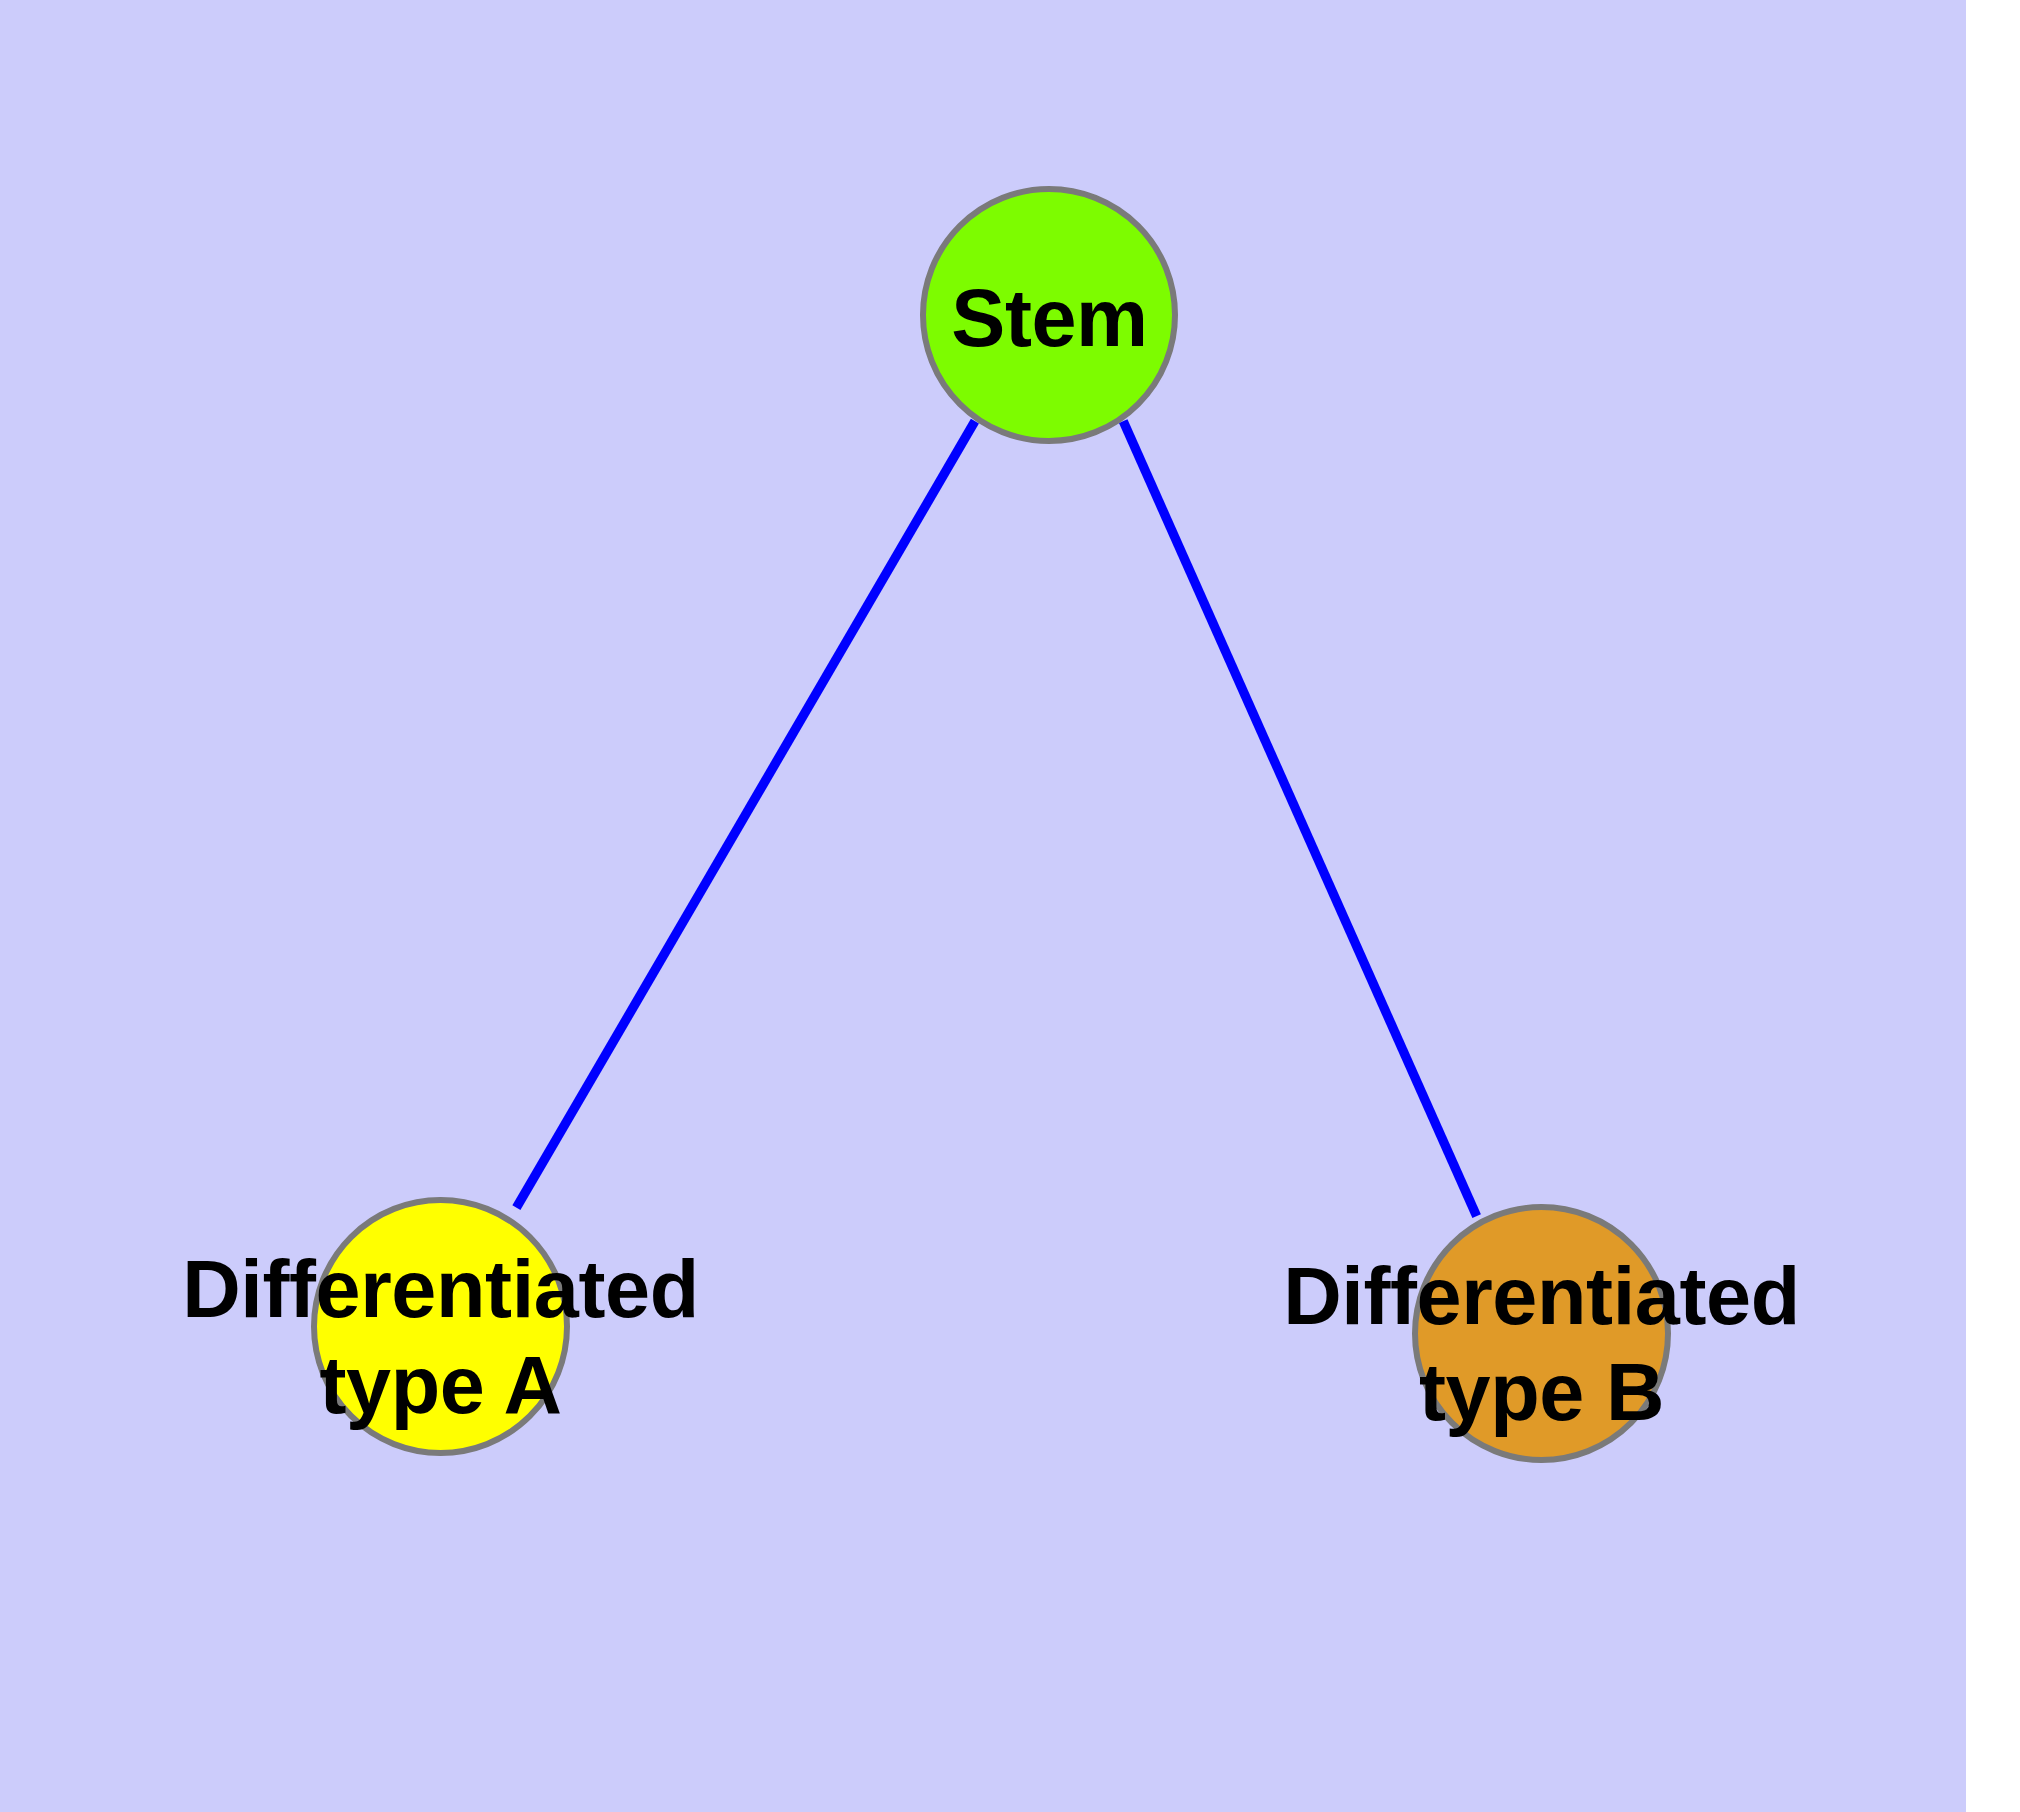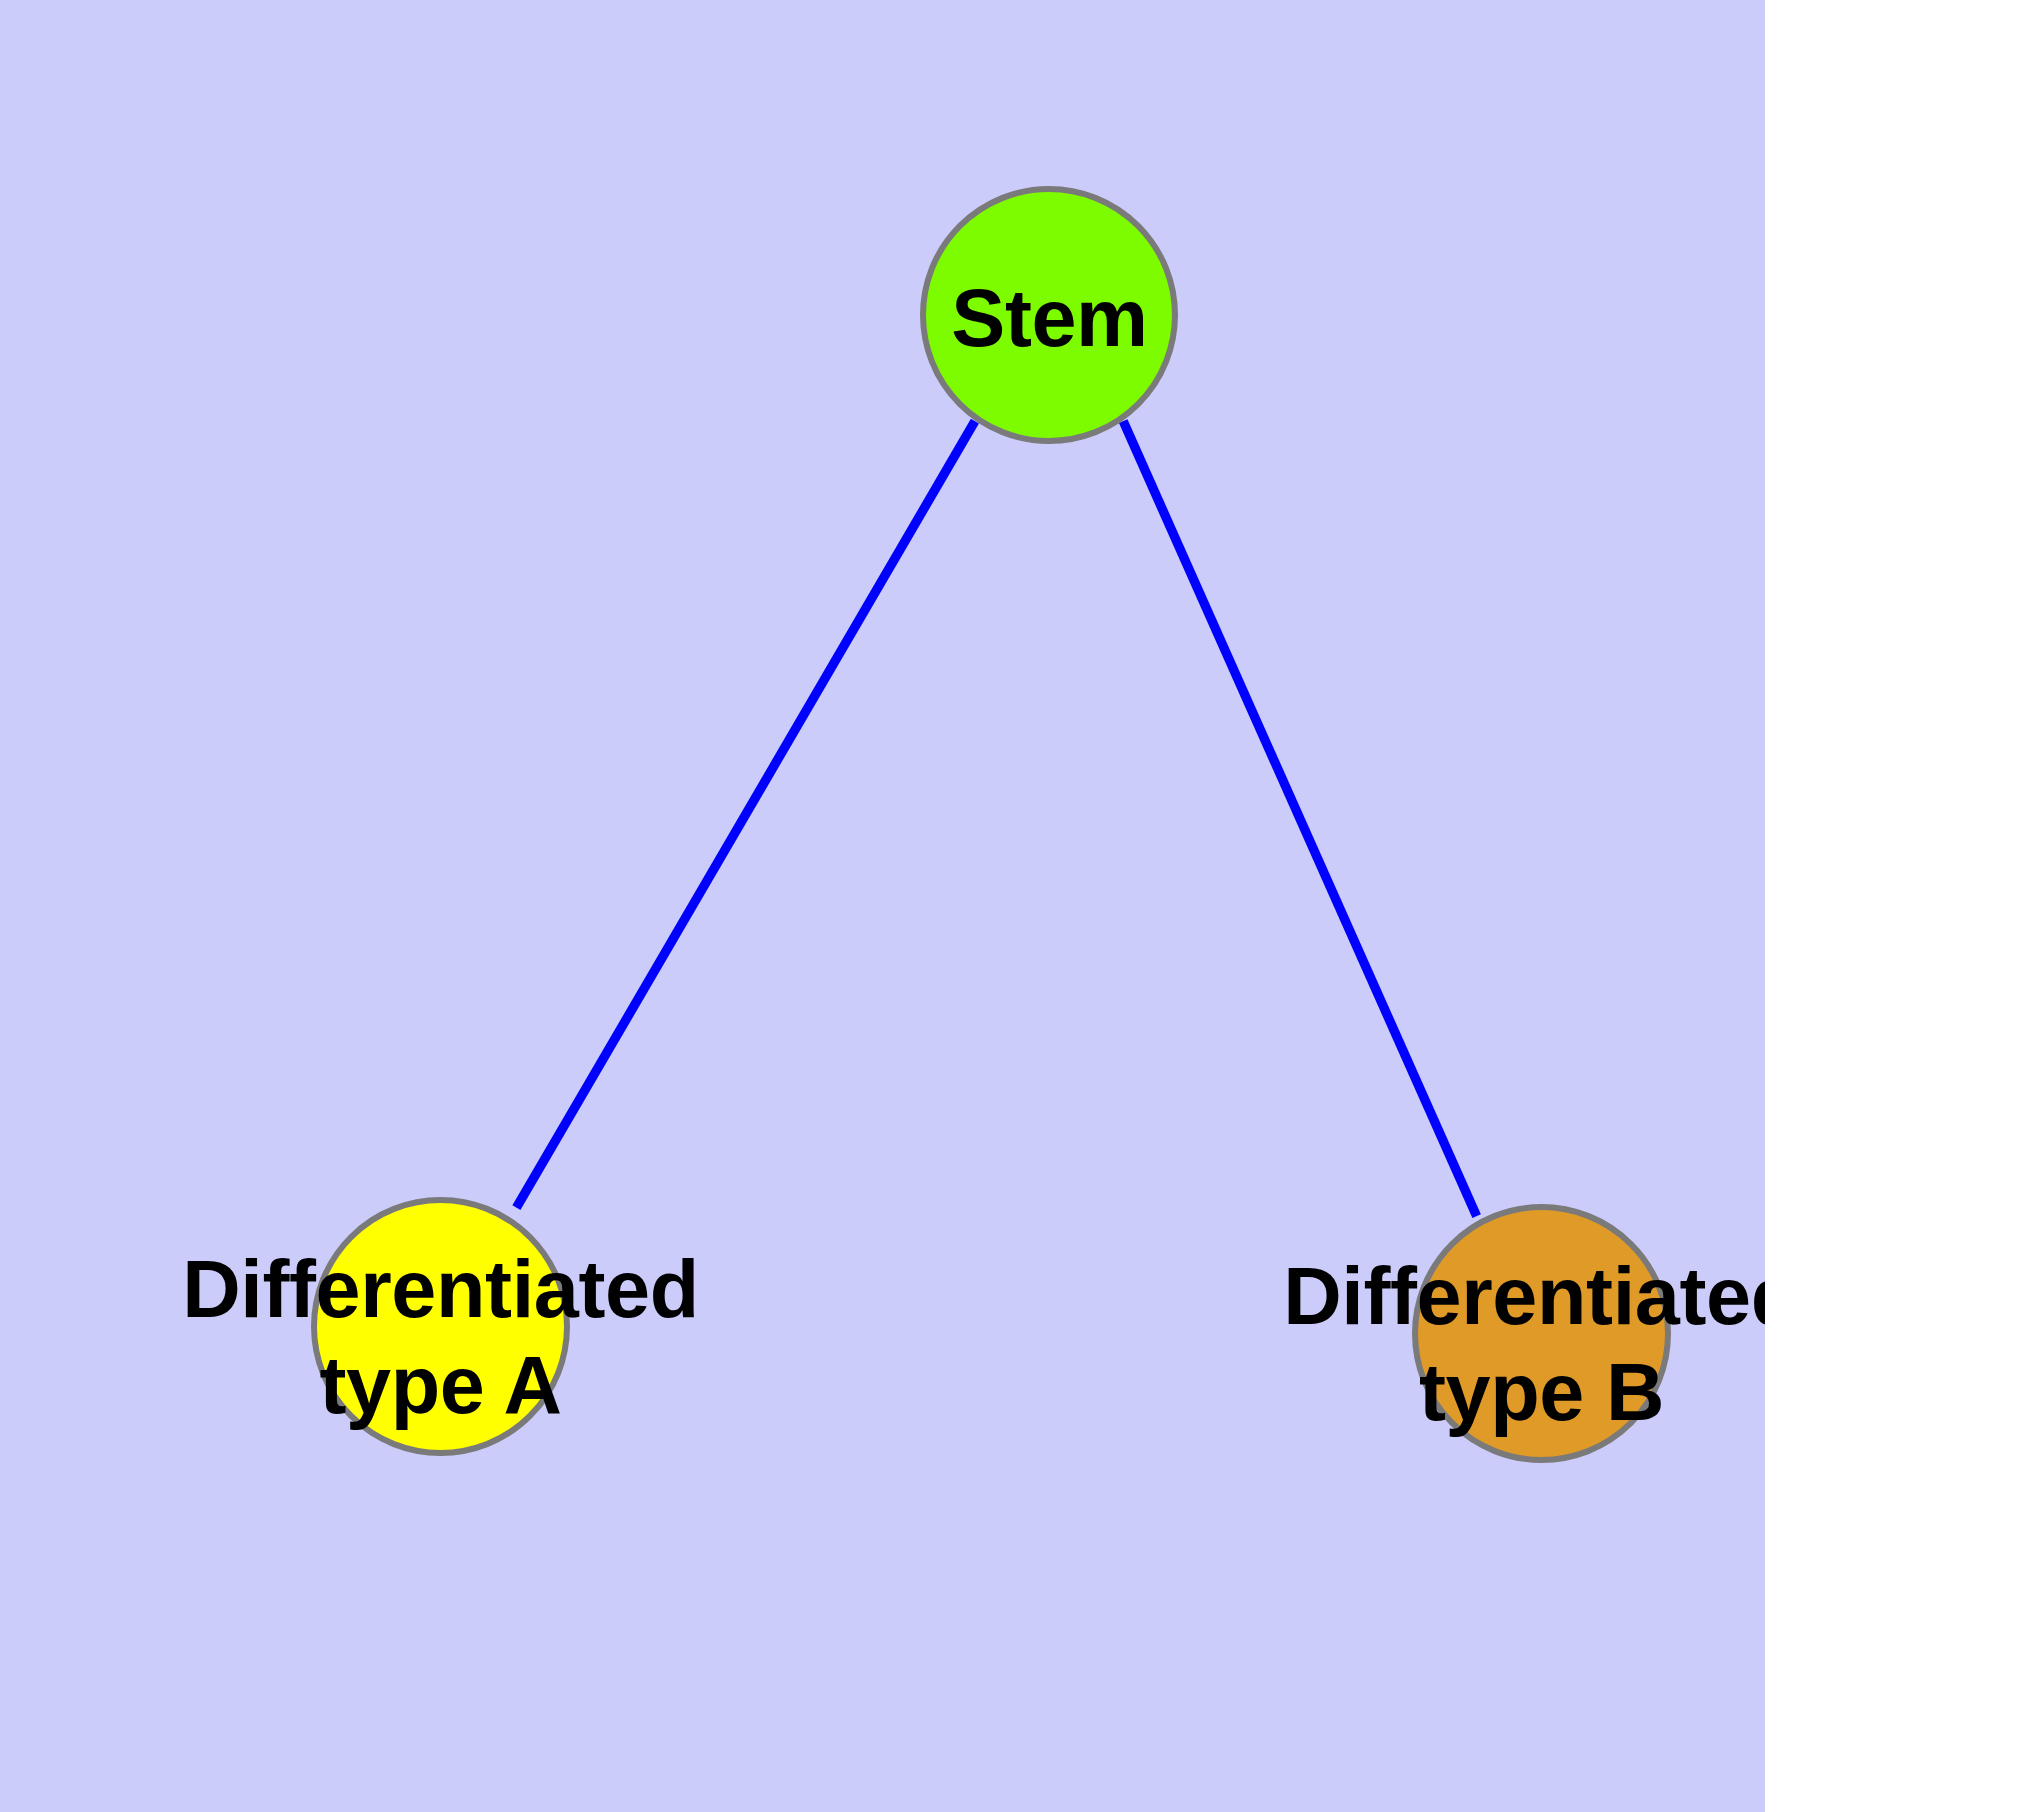--- a/index.html
+++ b/index.html
@@ -3,21 +3,21 @@
 <meta charset="utf-8">
 <title>Cell Differentiation Graph</title>
 <style>
   html, body {
     margin: 0;
     padding: 0;
     background: #ffffff;
   }
   #canvas {
     position: relative;
-    width: 1765px;
+    width: 1966px;
     height: 1812px;
     background: #ccccfb;
     overflow: hidden;
     font-family: "Liberation Sans", "DejaVu Sans", sans-serif;
   }
   #edge-layer {
     position: absolute;
     left: 0;
     top: 0;
     width: 2021px;

